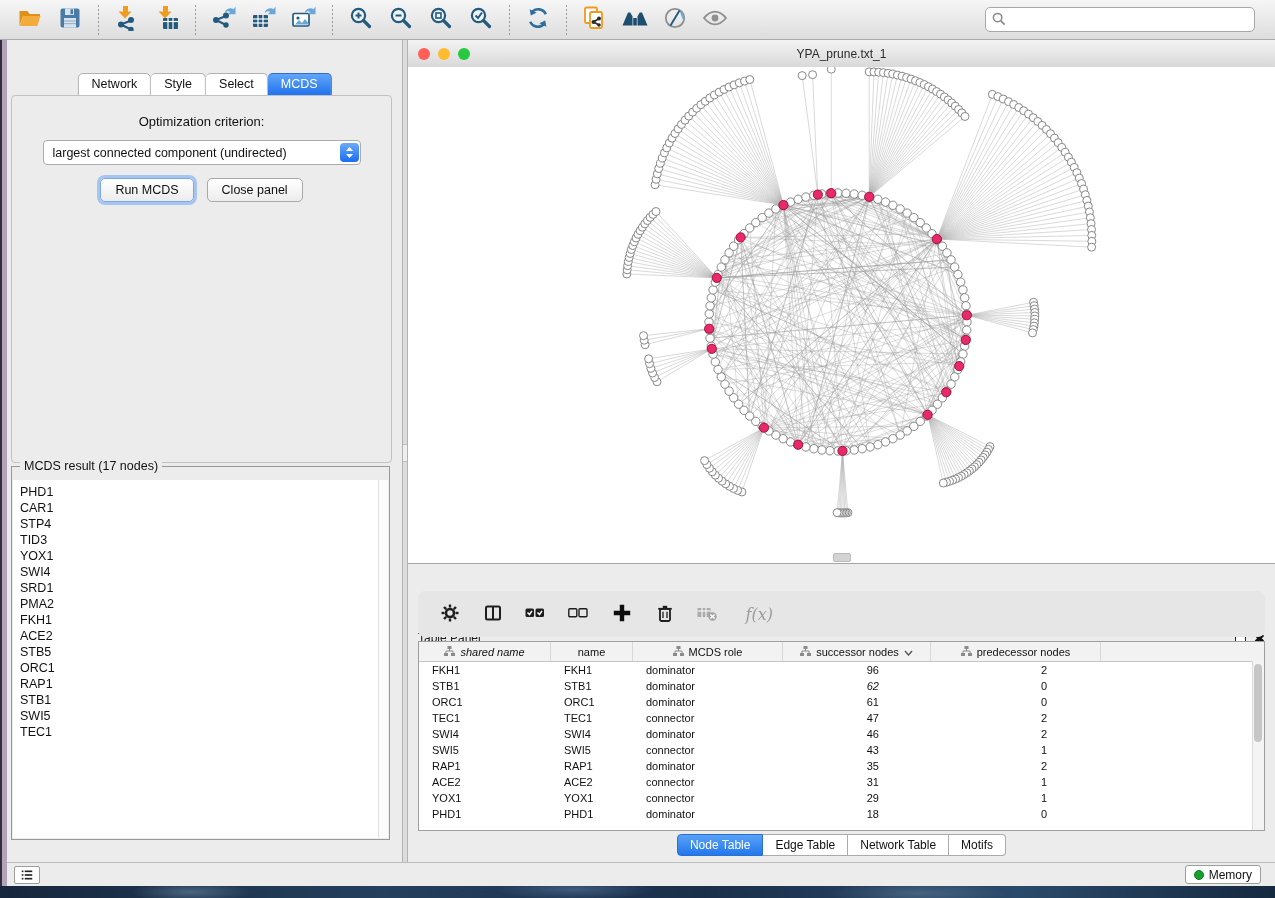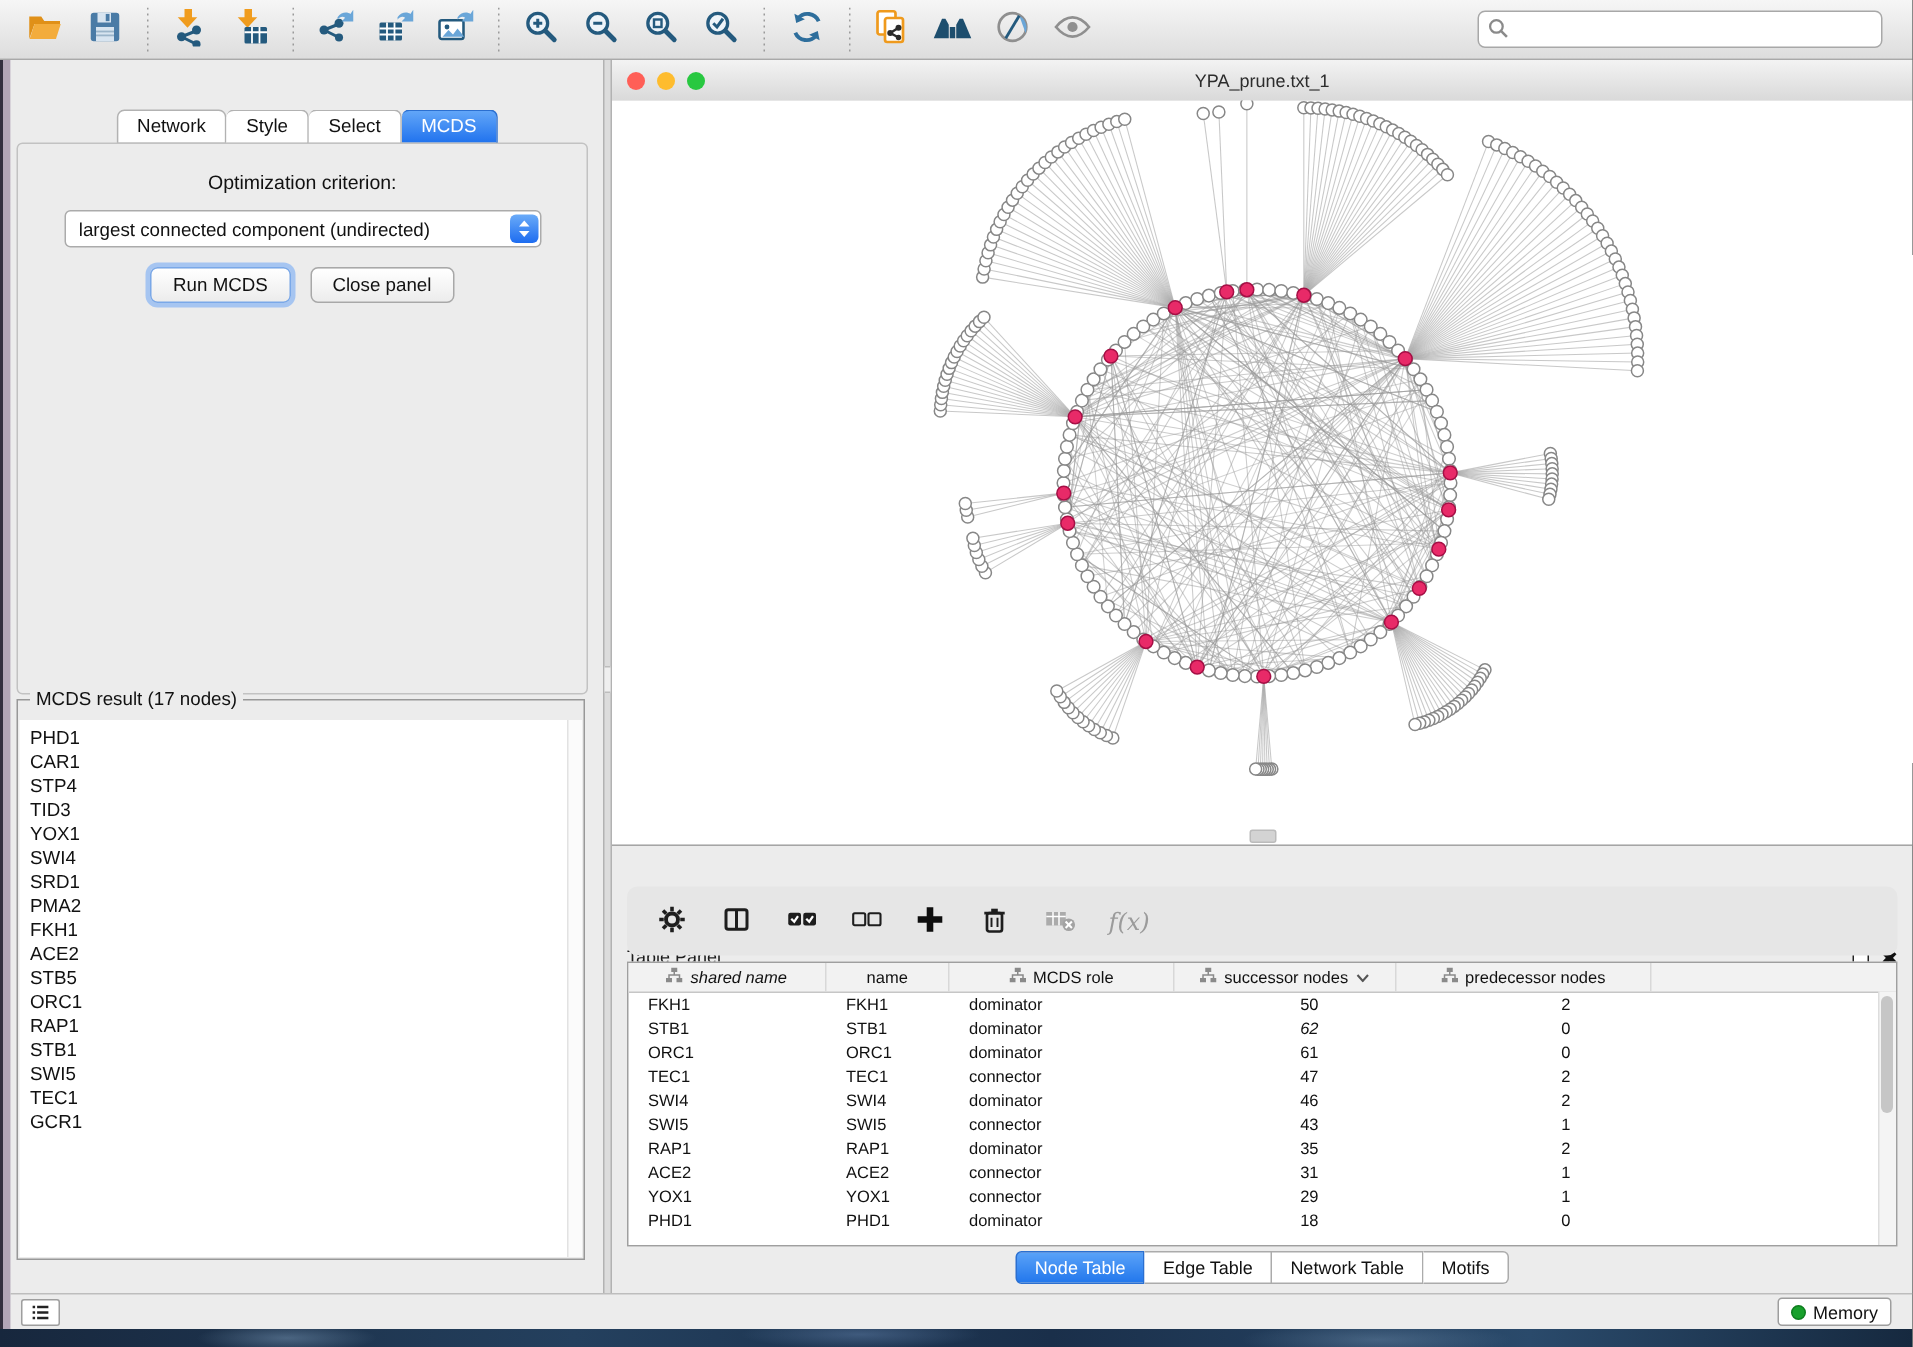--- a/index.html
+++ b/index.html
@@ -83,21 +83,21 @@
   .net-title{position:absolute;left:0;right:0;text-align:center;font-size:12px;color:#2c2c2c;}
   .net-canvas{position:absolute;left:0;right:0;top:27px;bottom:0;background:#fff;}
   .h-handle{position:absolute;left:50%;transform:translateX(-50%);bottom:1px;width:16px;height:7px;
     background:#d3d3d3;border:1px solid #bbb;border-radius:2px;}
 
   
   .table-panel{position:absolute;left:408px;top:563px;right:0;height:299px;background:#ececec;
     border-top:1px solid #a5a5a5;box-sizing:border-box;}
   .tp-toolbar{position:absolute;left:10px;right:10px;top:27px;height:46px;background:#e6e6e6;
     border-radius:7px;display:flex;align-items:center;gap:21px;padding-left:20px;}
-  .tp-ic{display:flex;align-items:center;justify-content:flex-start;width:22px;height:22px;background:none;border:none;padding:0;}
+  .tp-ic{display:flex;align-items:center;justify-content:flex-end;width:22px;height:22px;background:none;border:none;padding:0;}
   .fx-label{font:italic 16px "DejaVu Serif",serif;color:#9b9b9b;}
 
   .ntable{position:absolute;left:10px;right:10px;top:77px;height:188px;background:#fff;
     border:1px solid #9f9f9f;overflow:hidden;}
   .thead{display:flex;height:19px;background:#f2f2f2;border-bottom:1px solid #c6c6c6;}
   .th{display:flex;align-items:center;justify-content:center;gap:5px;font-size:11px;color:#111;
     border-right:1px solid #d8d8d8;box-sizing:border-box;height:19px;}
   .trow{display:flex;height:16px;align-items:center;}
   .td{font-size:11px;color:#111;box-sizing:border-box;padding-left:13px;}
   .td.num{text-align:right;padding-left:0;}
@@ -326,21 +326,20 @@
           <div>SRD1</div>
           <div>PMA2</div>
           <div>FKH1</div>
           <div>ACE2</div>
           <div>STB5</div>
           <div>ORC1</div>
           <div>RAP1</div>
           <div>STB1</div>
           <div>SWI5</div>
           <div>TEC1</div>
-          <div>GCR1</div>
         </div>
       <div class="mcds-scroll"></div>
     </div>
   </div>
 
   <div class="v-splitter">
       <span class="handle"></span>
     </div>
 
   <div class="net-window">
@@ -1251,21 +1250,21 @@
                 </g>
               </svg></span>
             <span>predecessor nodes</span>
           </div>
         </div>
       <div id="tbody">
           <div class="trow">
             <span class="td" style="width: 132px;">FKH1</span>
             <span class="td" style="width: 82px;">FKH1</span>
             <span class="td" style="width: 150px;">dominator</span>
-            <span class="td num" style="width: 122px; padding-right: 26px;">50</span>
+            <span class="td num" style="width: 122px; padding-right: 26px;">96</span>
             <span class="td num" style="width: 156px; padding-right: 14px;">2</span>
           </div>
           <div class="trow">
             <span class="td" style="width: 132px;">STB1</span>
             <span class="td" style="width: 82px;">STB1</span>
             <span class="td" style="width: 150px;">dominator</span>
             <span class="td num" style="width: 122px; padding-right: 26px; font-style: italic;">62</span>
             <span class="td num" style="width: 156px; padding-right: 14px;">0</span>
           </div>
           <div class="trow">

